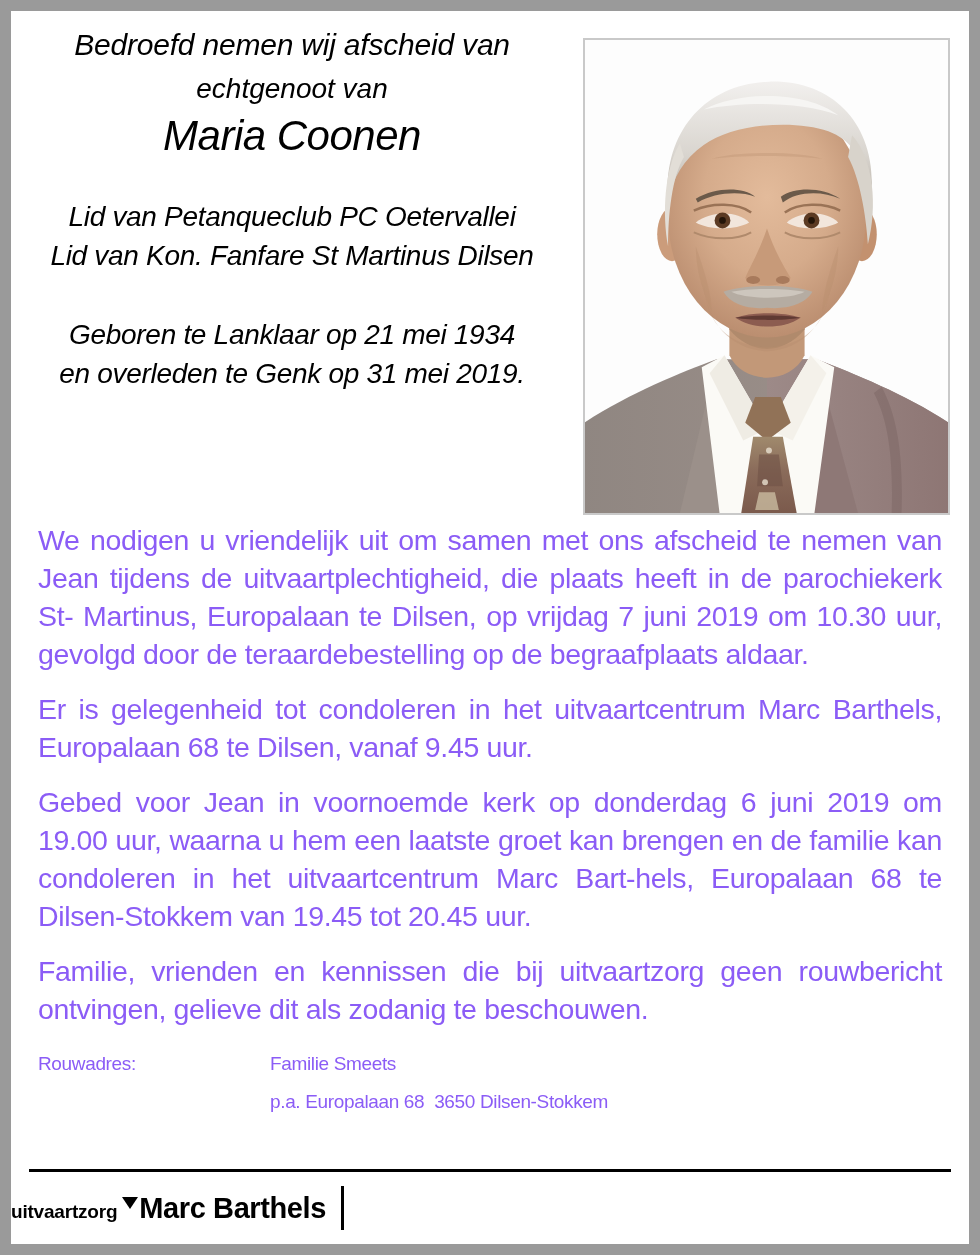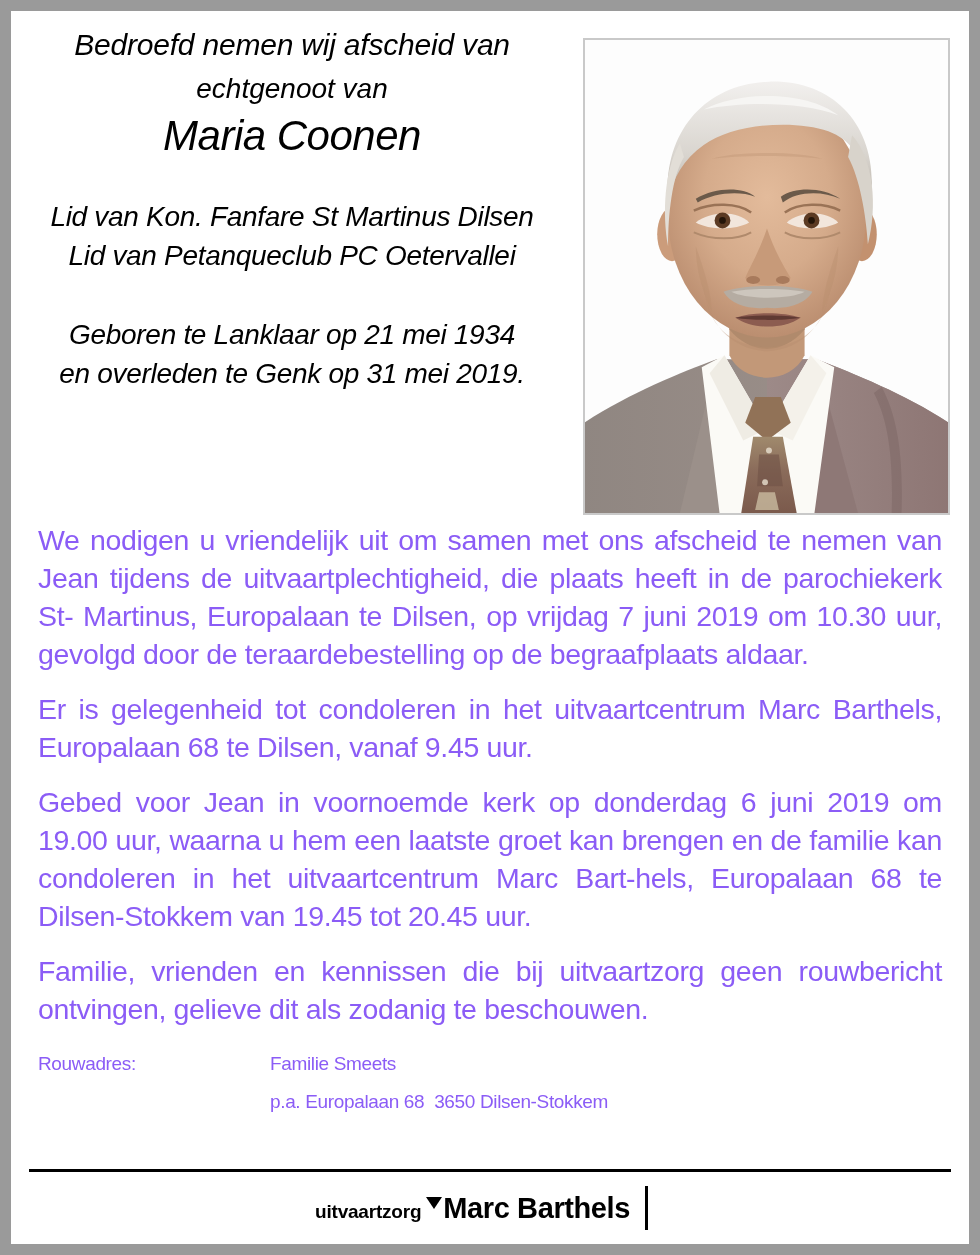--- a/index.html
+++ b/index.html
@@ -142,21 +142,21 @@
     background: #000;
   }
   .footer {
     position: absolute;
     left: 0;
     right: 0;
     top: 3px;
     bottom: 0;
     display: flex;
     align-items: center;
-    justify-content: center;
+    justify-content: flex-start;
   }
   .brand {
     display: flex;
     align-items: baseline;
     color: #000;
   }
   .brand-small {
     font-size: 19px;
     font-weight: bold;
     letter-spacing: -0.2px;
@@ -199,22 +199,22 @@
   <div class="sheet">
 
     <div class="header">
 
       <div class="header-text">
         <div class="line-intro">Bedroefd nemen wij afscheid van</div>
         <div class="line-rel">echtgenoot van</div>
         <div class="line-spouse">Maria Coonen</div>
 
         <div class="memberships">
+          <div>Lid van Petanqueclub PC Oetervallei</div>
           <div>Lid van Kon. Fanfare St Martinus Dilsen</div>
-          <div>Lid van Petanqueclub PC Oetervallei</div>
         </div>
 
         <div class="dates">
           <div>Geboren te Lanklaar op 21 mei 1934</div>
           <div>en overleden te Genk op 31 mei 2019.</div>
         </div>
       </div>
 
       <div class="photo-frame">
         <svg viewBox="0 0 367 477" preserveAspectRatio="none">

